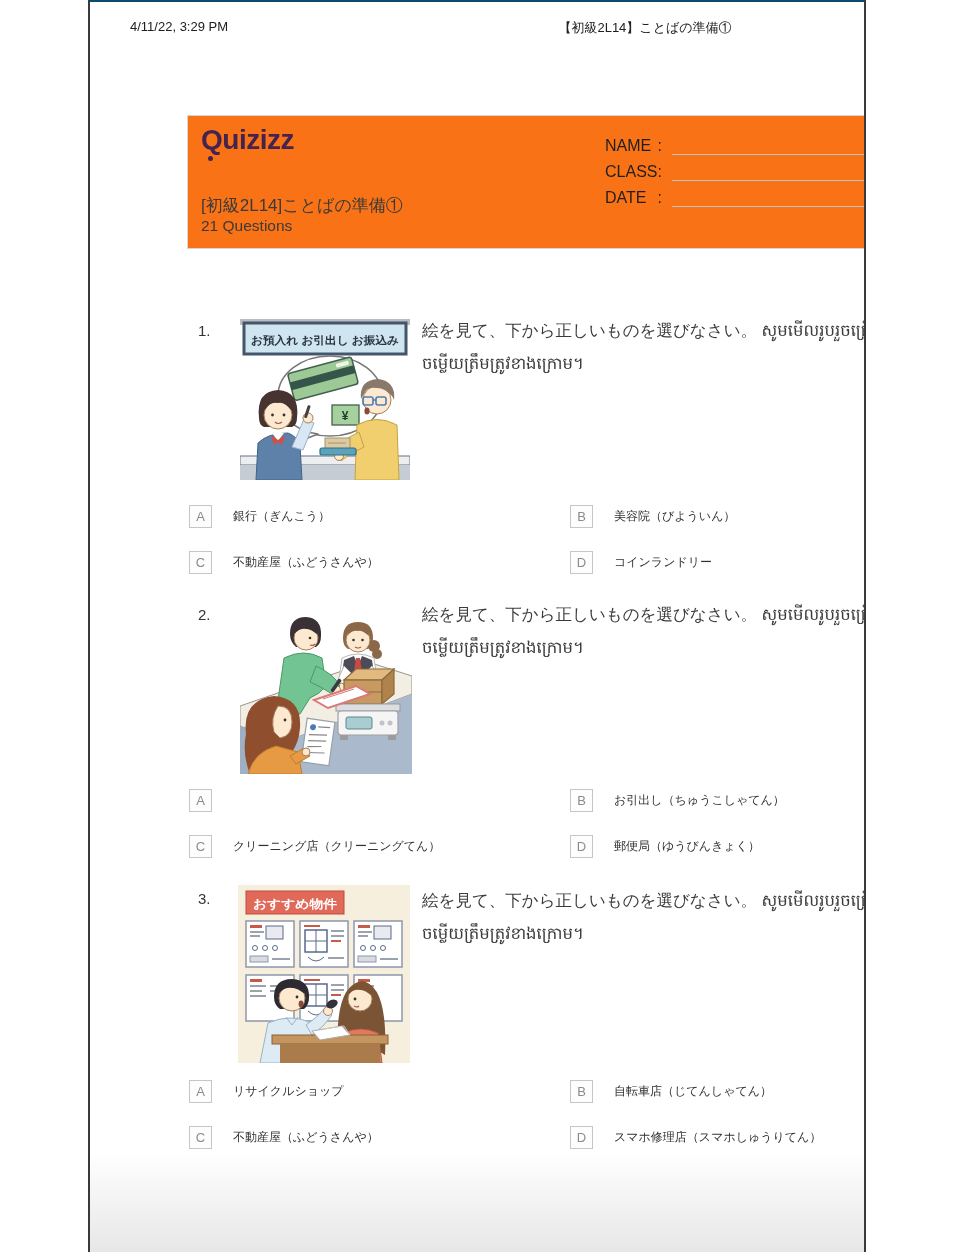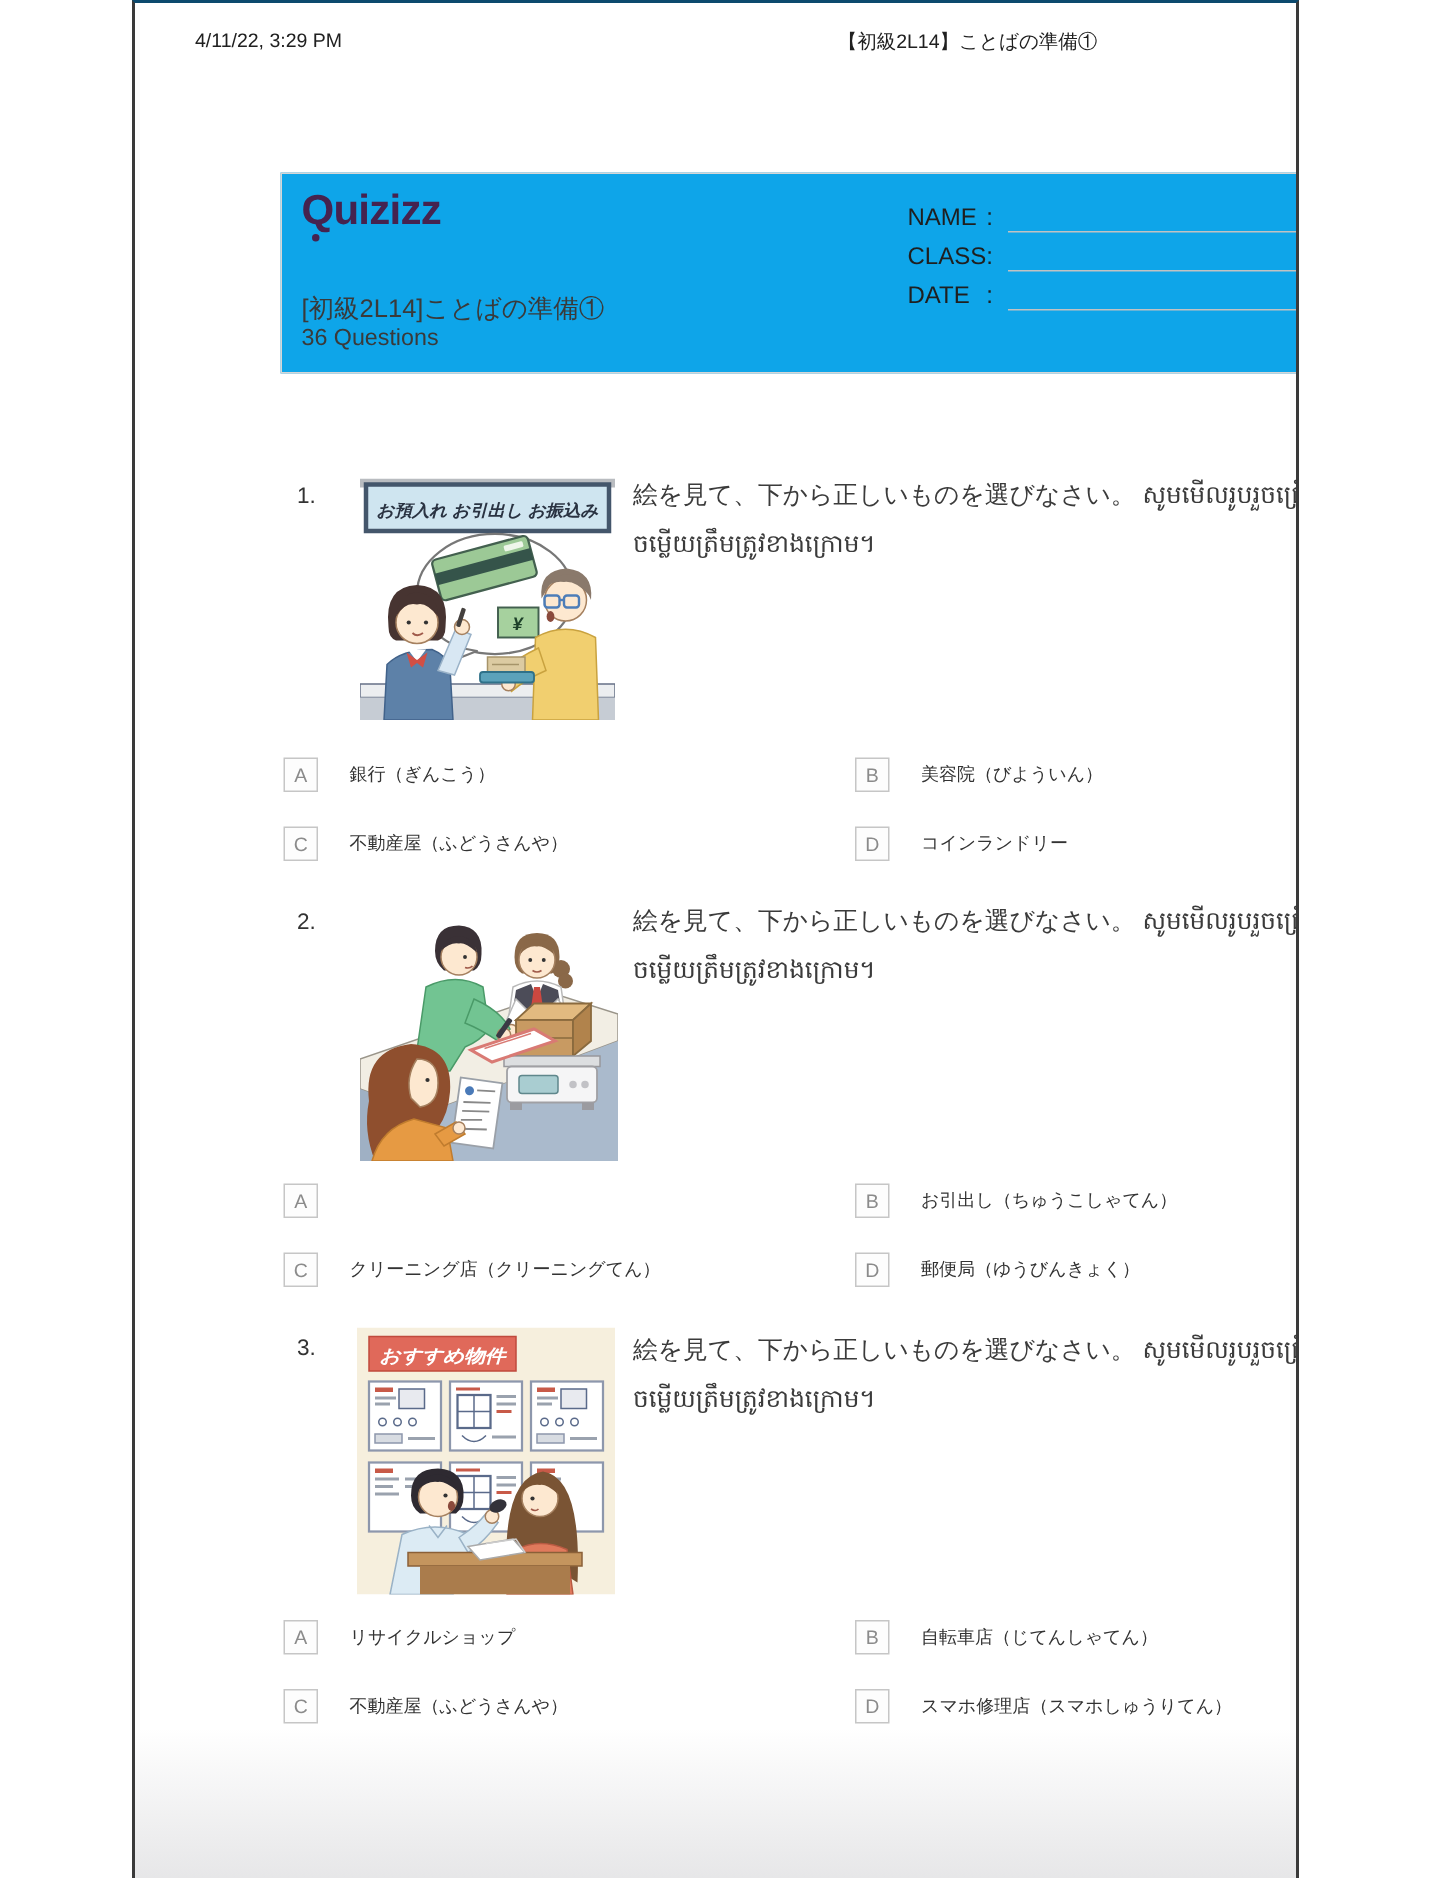--- a/index.html
+++ b/index.html
@@ -11,55 +11,55 @@
     border-left:2px solid #3a3a3a; border-right:2px solid #3a3a3a; border-top:2px solid #0c4a6e;
   }
   .page-fade { position:absolute; left:0; right:0; bottom:0; height:100px;
     background:linear-gradient(to bottom, rgba(120,120,128,0), rgba(120,120,128,0.18)); pointer-events:none; }
 
   .print-date { position:absolute; left:40px; top:17px; font-size:13px; color:#202020; }
   .print-title { position:absolute; left:555px; top:17px; transform:translateX(-50%);
     font-size:13px; color:#202020; white-space:nowrap; }
 
   .header-box { position:absolute; left:97px; top:113px; width:758px; height:134px;
-    border:1px solid #d6d6d6; background:#0ea5e9; }
+    border:1px solid #d6d6d6; background:#f97316; }
   .logo { position:absolute; left:13px; top:8px; font-size:28px; font-weight:800;
     color:#45234f; letter-spacing:-0.5px; }
   .logo-dot { position:absolute; left:20px; top:40px; width:5px; height:5px;
     border-radius:50%; background:#45234f; }
   .quiz-title { position:absolute; left:13px; top:78px; font-size:17px; color:#3a3a3a; }
   .q-count { position:absolute; left:13px; top:101px; font-size:15.5px; color:#3a3a3a; }
   .fields { position:absolute; left:417px; top:16px; width:330px; }
   .field { display:flex; align-items:flex-end; height:23px; margin-bottom:3px; }
   .flabel { display:flex; justify-content:space-between; width:57px; font-size:16px; color:#1f1f1f; }
   .fline { flex:1; border-bottom:1px solid #c2c2c2; margin-left:10px; height:19px; }
 
   .qnum { position:absolute; font-size:15px; color:#333; }
-  .qimg { position:absolute; line-height:0;font-style:italic; }
+  .qimg { position:absolute; line-height:0; }
   .qprompt { position:absolute; width:520px; font-size:16.5px; line-height:33px; color:#3b3b3b; }
   .choices { position:absolute; display:grid; grid-template-columns:381px 360px; row-gap:23px; }
   .choice { display:flex; align-items:center; }
   .letter { width:23px; height:23px; flex:none; border:1px solid #c6c6c6; background:#fdfdfd;
     color:#8b8b8b; font-size:13px; display:flex; align-items:center; justify-content:center; }
   .ctext { margin-left:21px; font-size:12px; color:#333; white-space:nowrap; }
   svg text { font-family:"Liberation Sans", sans-serif; }
 </style>
 </head>
 <body>
 
 <div class="page">
 
   <div class="print-date">4/11/22, 3:29 PM</div>
   <div class="print-title">【初級2L14】ことばの準備①</div>
 
   <div class="header-box">
     <div class="logo">Quizizz</div>
     <div class="logo-dot"></div>
     <div class="quiz-title">[初級2L14]ことばの準備①</div>
-    <div class="q-count">36 Questions</div>
+    <div class="q-count">21 Questions</div>
     <div class="fields">
       <div class="field">
         <span class="flabel">
             <span>NAME</span>
             <span>:</span>
           </span>
         <span class="fline"></span>
       </div>
       <div class="field">
         <span class="flabel">

